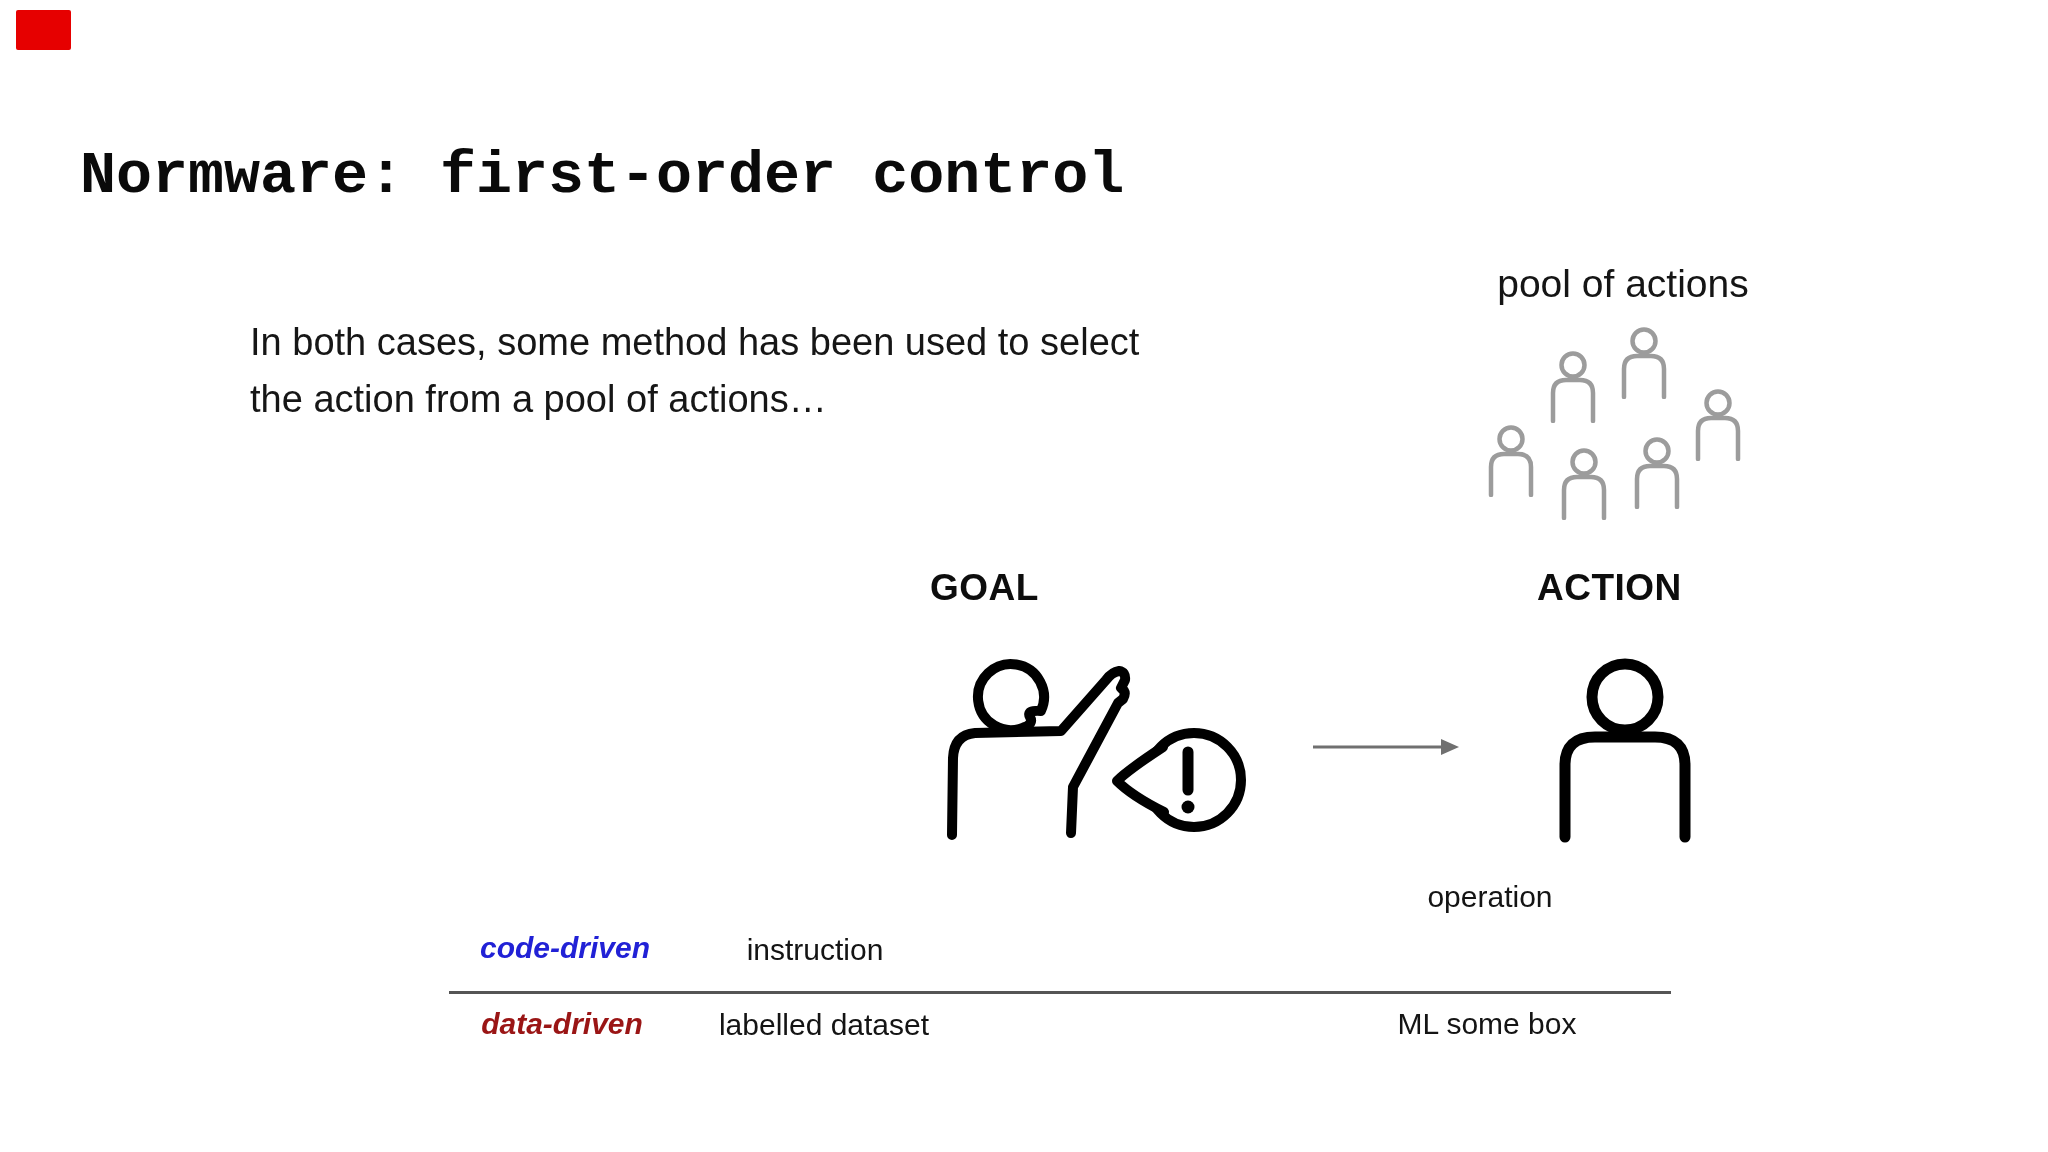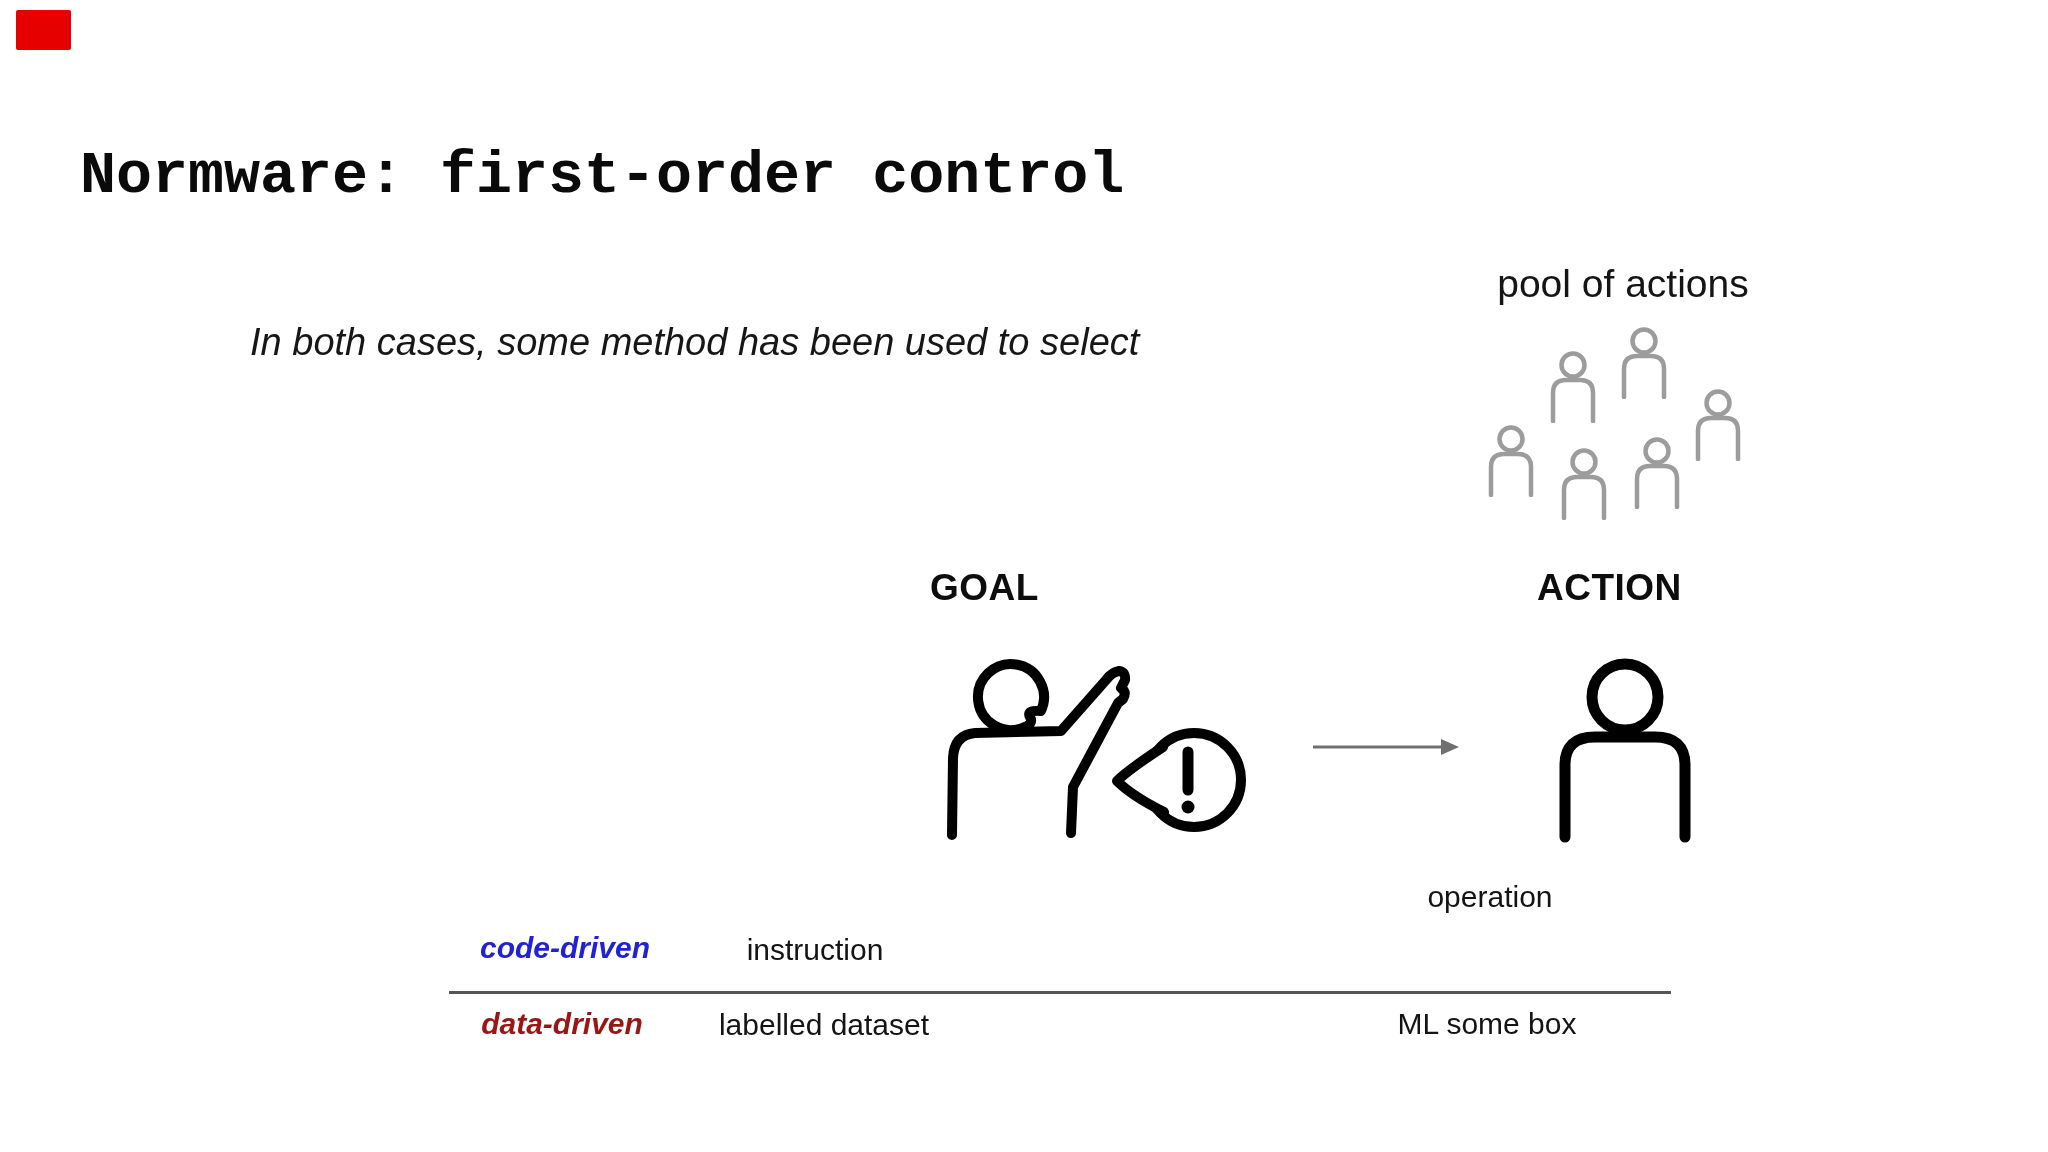--- a/index.html
+++ b/index.html
@@ -2,21 +2,21 @@
 <html><head>
 <meta charset="utf-8">
 <style>
   html,body{margin:0;padding:0;background:#ffffff;}
   body{width:2048px;height:1152px;position:relative;overflow:hidden;
        font-family:"Liberation Sans",sans-serif;color:#111;}
   .abs{position:absolute;}
   #red-marker{left:16px;top:10px;width:55px;height:40px;background:#e60000;border-radius:2px;}
   #slide-title{left:80px;top:146px;font-family:"Liberation Mono","DejaVu Sans Mono",monospace;
        font-weight:bold;font-size:60px;line-height:1;color:#0a0a0a;white-space:nowrap;letter-spacing:0;}
-  #note{left:250px;top:314px;width:1000px;font-style:italic;font-size:38px;line-height:57px;color:#161616;}
+  #note{left:250px;top:314px;width:1000px;font-size:38px;line-height:57px;color:#161616;}
   .caption{font-size:39px;color:#151515;text-align:center;}
   #pool-label{left:1450px;top:262px;width:346px;}
   .col-head{font-weight:bold;font-size:37px;color:#0d0d0d;text-align:left;letter-spacing:0.5px;}
   #goal-label{left:930px;top:567px;width:170px;}
   #action-label{left:1537px;top:567px;width:170px;}
   .cell{font-size:30px;text-align:center;color:#141414;white-space:nowrap;}
   .rowlabel{font-weight:bold;font-style:italic;}
   #cell-code{left:430px;top:931px;width:270px;color:#2121d6;}
   #cell-instruction{left:680px;top:933px;width:270px;}
   #cell-operation{left:1355px;top:880px;width:270px;}
@@ -37,20 +37,21 @@
     </g>
   </defs>
 </svg>
 
 <div class="abs" id="red-marker"></div>
 
 <div class="abs" id="slide-title">Normware: first-order control</div>
 
 <div class="abs" id="note">
   <div>In both cases, some method has been used to select</div>
+  <div>the action from a pool of actions…</div>
 </div>
 
 <div class="abs caption" id="pool-label">pool of actions</div>
 
 <svg class="abs" style="left:1546px;top:349px" width="54" height="74" viewBox="0 0 54 74">
     <use href="#gray-person"></use>
   </svg>
 <svg class="abs" style="left:1617px;top:325px" width="54" height="74" viewBox="0 0 54 74">
     <use href="#gray-person"></use>
   </svg>

